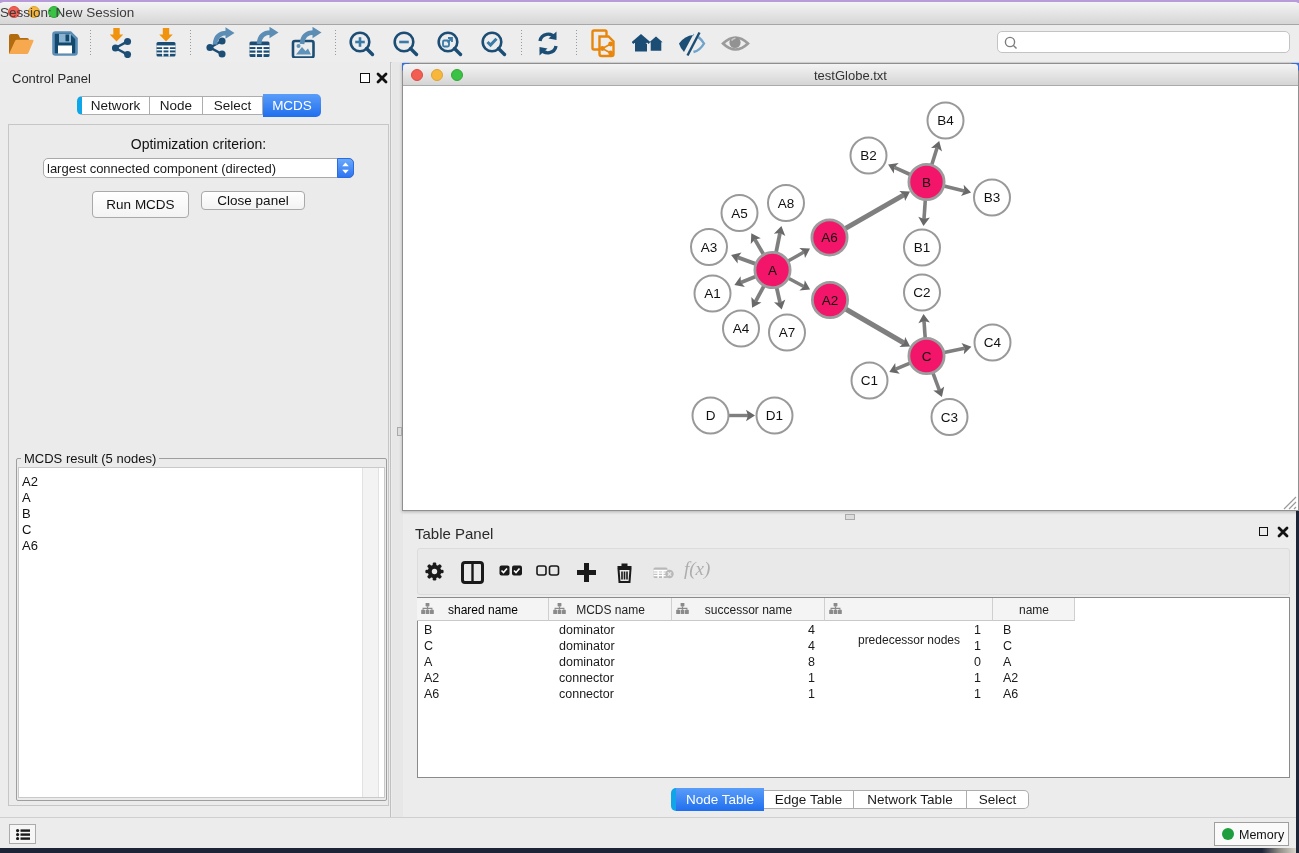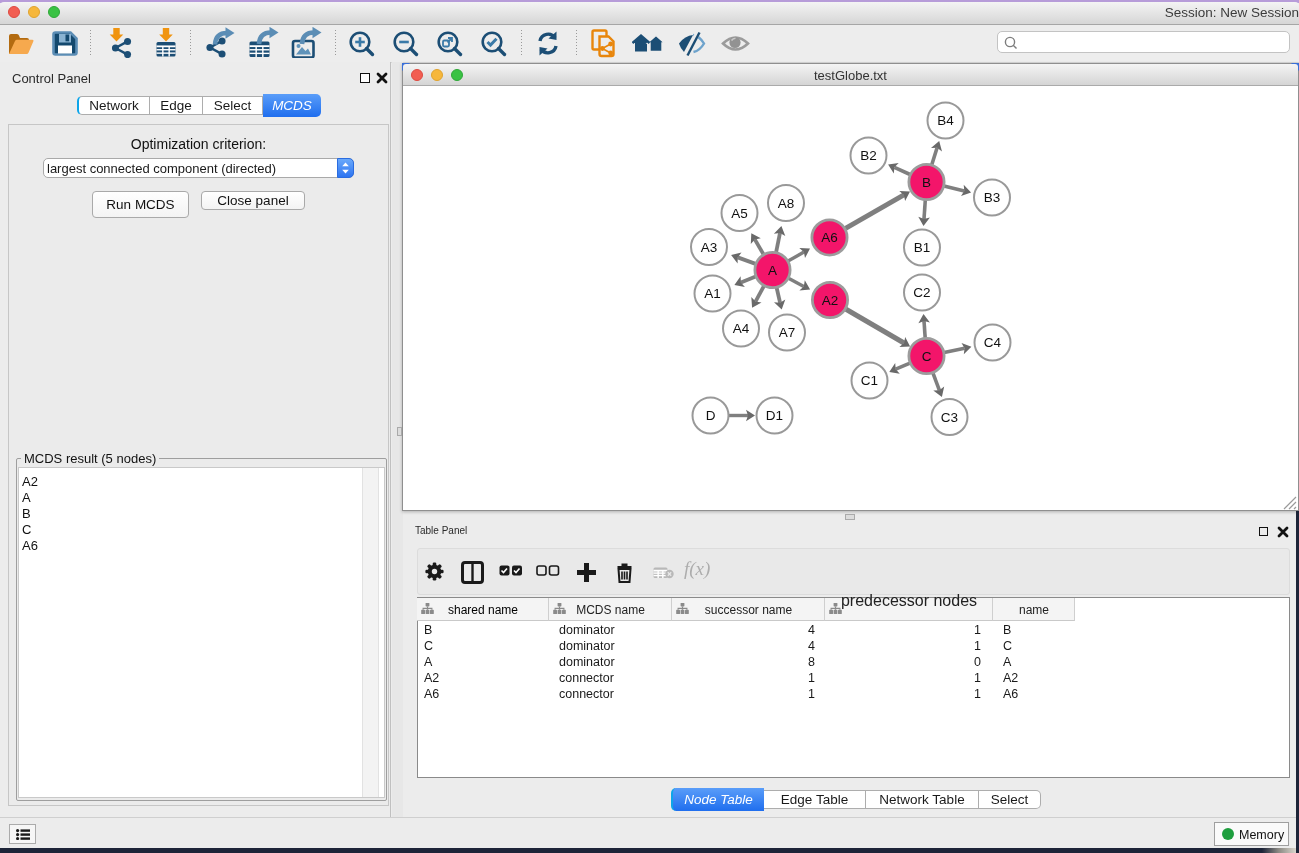--- a/index.html
+++ b/index.html
@@ -1,33 +1,33 @@
 <!DOCTYPE html>
 <html><head><meta charset="utf-8"><style>
 *{margin:0;padding:0;box-sizing:border-box;}
 html,body{width:1299px;height:853px;overflow:hidden;}
 body{font-family:"Liberation Sans",sans-serif;background:#ececec;position:relative;font-size:13px;color:#1a1a1a;}
 .abs{position:absolute;}
 .tl{border-radius:50%;width:12px;height:12px;}
 .seg{display:flex;position:absolute;height:19px;align-items:flex-start;}
 .seg .tab{border:1px solid #adadad;border-left:none;background:#fff;color:#1a1a1a;height:19px;
  font-size:13.5px;display:flex;align-items:center;justify-content:center;}
-.seg .tab:first-child{border-left:2px solid #0ea5e9;border-radius:5px 0 0 5px;text-align:center;}
+.seg .tab:first-child{border-left:5px solid #0ea5e9;border-radius:5px 0 0 5px;text-align:center;}
 .seg .tab:last-child{border-radius:0 5px 5px 0;}
 .seg .sel{background:linear-gradient(#5a9df9,#1f6eee);border:none;color:#fff;height:23px;
- margin-top:-2px;border-radius:6px;font-style:italic;}
+ margin-top:-2px;border-radius:6px;}
 .btn{position:absolute;background:linear-gradient(#ffffff,#f3f3f3);border:1px solid #a9a9a9;border-radius:4px;
  font-size:13.5px;display:flex;align-items:center;justify-content:center;color:#111;}
 </style></head><body>
 <div class="abs" style="left:0;top:0;width:1299px;height:3px;background:#b79cd9"></div>
 <div class="abs" style="left:0;top:2px;width:1299px;height:23px;background:linear-gradient(#f4f4f4,#d6d6d6);border-bottom:1px solid #a6a6a6;border-radius:4px 4px 0 0"></div>
 <div class="abs tl" style="left:8px;top:6px;background:#f25e52;border:1px solid #dd4a41"></div>
 <div class="abs tl" style="left:28px;top:6px;background:#f6b73c;border:1px solid #e0a32e"></div>
 <div class="abs tl" style="left:48px;top:6px;background:#3ac244;border:1px solid #2fa838"></div>
-<div class="abs" style="left:0;top:5px;width:1299px;text-align:right;color:#3c3c3c;font-size:13.5px">Session: New Session</div>
+<div class="abs" style="left:0;top:5px;width:1299px;text-align:left;color:#3c3c3c;font-size:13.5px">Session: New Session</div>
 <div class="abs" style="left:0;top:25px;width:1299px;height:37px;background:#ededed"></div>
 <div class="abs" style="left:90px;top:30px;width:1px;height:27px;background-image:linear-gradient(#9a9a9a 33%,rgba(0,0,0,0) 0%);background-size:1px 3px"></div>
 <div class="abs" style="left:190px;top:30px;width:1px;height:27px;background-image:linear-gradient(#9a9a9a 33%,rgba(0,0,0,0) 0%);background-size:1px 3px"></div>
 <div class="abs" style="left:335px;top:30px;width:1px;height:27px;background-image:linear-gradient(#9a9a9a 33%,rgba(0,0,0,0) 0%);background-size:1px 3px"></div>
 <div class="abs" style="left:521px;top:30px;width:1px;height:27px;background-image:linear-gradient(#9a9a9a 33%,rgba(0,0,0,0) 0%);background-size:1px 3px"></div>
 <div class="abs" style="left:576px;top:30px;width:1px;height:27px;background-image:linear-gradient(#9a9a9a 33%,rgba(0,0,0,0) 0%);background-size:1px 3px"></div>
 <svg class="abs" style="left:7px;top:30px" width="27" height="26" viewBox="0 0 27 26">
     <path d="M2 24 L2 6 Q2 4 4 4 L10 4 Q11.5 4 12 5.5 L13 8 L20 8 Q22 8 22 10 L22 12 Z" fill="#b36b10"></path>
     <path d="M2 24 L8 11 Q8.6 9.8 10 9.8 L25.5 9.8 Q27 9.8 26.4 11.3 L21.5 22.8 Q21 24 19.6 24 Z" fill="#f6a94e"></path>
   </svg>
@@ -142,21 +142,21 @@
 <div class="abs" style="left:0;top:62px;width:391px;height:755px;background:#ececec;border-right:1px solid #c0c0c0"></div>
 <div class="abs" style="left:392px;top:62px;width:11px;height:755px;background:#e7e7e7"></div>
 <div class="abs" style="left:12px;top:71px;font-size:13px;color:#2a2a2a">Control Panel</div>
 <div class="abs" style="left:360px;top:73px;width:10px;height:10px;border:1.6px solid #111;background:#fff"></div>
 <svg class="abs" style="left:376px;top:72px" width="12" height="12" viewBox="0 0 12 12">
     <path d="M2 2 L10 10 M10 2 L2 10" stroke="#111" stroke-width="2.8" stroke-linecap="round"></path>
   </svg>
 <div class="abs" style="left:8px;top:124px;width:381px;height:682px;background:#ebebeb;border:1px solid #c6c6c6"></div>
 <div class="seg" style="left:77px;top:96px">
     <div class="tab" style="width:73px">Network</div>
-    <div class="tab" style="width:53px">Edge</div>
+    <div class="tab" style="width:53px">Node</div>
     <div class="tab" style="width:60px">Select</div>
     <div class="tab sel" style="width:58px">MCDS</div>
   </div>
 <div class="abs" style="left:0;top:136px;width:397px;text-align:center;font-size:14px;color:#111">Optimization criterion:</div>
 <div class="abs" style="left:43px;top:158px;width:311px;height:20px;background:#fff;border:1px solid #a9a9a9;border-radius:5px"></div>
 <div class="abs" style="left:337px;top:158px;width:17px;height:20px;background:linear-gradient(#6aa9fa,#2d74f1);border:1px solid #2a6ce0;border-radius:0 5px 5px 0"></div>
 <svg class="abs" style="left:341px;top:162px" width="9" height="12" viewBox="0 0 9 12">
     <path d="M4.5 0.5 L7.8 4.2 L1.2 4.2 Z" fill="#fff"></path>
     <path d="M4.5 11.5 L7.8 7.8 L1.2 7.8 Z" fill="#fff"></path>
   </svg>
@@ -267,21 +267,21 @@
       <text x="306.5" y="334.0" text-anchor="middle" font-size="13.5" fill="#111">D</text>
       <text x="370.5" y="334.0" text-anchor="middle" font-size="13.5" fill="#111">D1</text>
     </svg>
   </div>
 <svg class="abs" style="left:1283px;top:496px" width="14" height="14" viewBox="0 0 14 14">
     <path d="M13 1 L1 13 M13 6 L6 13 M13 11 L11 13" stroke="#9a9a9a" stroke-width="1.2"></path>
   </svg>
 <div class="abs" style="left:397px;top:427px;width:5px;height:9px;background:#dcdcdc;border:1px solid #aaa"></div>
 <div class="abs" style="left:845px;top:514px;width:10px;height:6px;background:#dcdcdc;border:1px solid #aaa"></div>
 <div class="abs" style="left:403px;top:521px;width:896px;height:296px;background:#ececec"></div>
-<div class="abs" style="left:415px;top:525px;font-size:10px;color:#2a2a2a">Table Panel</div>
+<div class="abs" style="left:415px;top:525px;font-size:15px;color:#2a2a2a">Table Panel</div>
 <div class="abs" style="left:1259px;top:527px;width:9px;height:9px;border:1.6px solid #111;background:#ececec"></div>
 <svg class="abs" style="left:1277px;top:526px" width="12" height="12" viewBox="0 0 12 12">
     <path d="M2 2 L10 10 M10 2 L2 10" stroke="#111" stroke-width="2.8" stroke-linecap="round"></path>
   </svg>
 <div class="abs" style="left:417px;top:548px;width:873px;height:47px;background:#e9e9e9;border:1px solid #dcdcdc;border-radius:3px"></div>
 <svg class="abs" style="left:425px;top:562px" width="19" height="19" viewBox="0 0 19 19">
     <g fill="#1a1a1a">
       <circle cx="9.5" cy="9.5" r="6.8"></circle>
       <rect x="7.7" y="0.4" width="3.6" height="3.4" rx="1.3" transform="rotate(0 9.5 9.5)"></rect>
       <rect x="7.7" y="0.4" width="3.6" height="3.4" rx="1.3" transform="rotate(45 9.5 9.5)"></rect>
@@ -358,21 +358,21 @@
 <svg class="abs" style="left:676px;top:603px" width="13" height="12" viewBox="0 0 13 12">
     <g fill="#8a8a8a">
       <rect x="4.6" y="0" width="3.8" height="3.4" rx="0.6"></rect>
       <rect x="0.2" y="6.8" width="3.8" height="4.2" rx="0.6"></rect>
       <rect x="4.6" y="6.8" width="3.8" height="4.2" rx="0.6"></rect>
       <rect x="9" y="6.8" width="3.8" height="4.2" rx="0.6"></rect>
       <path d="M6.5 3.4 L6.5 6.8 M2.1 6.8 L2.1 5.4 L10.9 5.4 L10.9 6.8" stroke="#8a8a8a" stroke-width="1.1" fill="none"></path>
     </g>
   </svg>
 <div class="abs" style="left:825px;top:598px;width:168px;height:23px;background:#f4f4f4;border-right:1px solid #cfcfcf;border-bottom:1px solid #c9c9c9"></div>
-<div class="abs" style="left:825px;top:592px;width:168px;text-align:center;font-size:16px;color:#222">predecessor nodes</div>
+<div class="abs" style="left:825px;top:633px;width:168px;text-align:center;font-size:12px;color:#222">predecessor nodes</div>
 <svg class="abs" style="left:829px;top:603px" width="13" height="12" viewBox="0 0 13 12">
     <g fill="#8a8a8a">
       <rect x="4.6" y="0" width="3.8" height="3.4" rx="0.6"></rect>
       <rect x="0.2" y="6.8" width="3.8" height="4.2" rx="0.6"></rect>
       <rect x="4.6" y="6.8" width="3.8" height="4.2" rx="0.6"></rect>
       <rect x="9" y="6.8" width="3.8" height="4.2" rx="0.6"></rect>
       <path d="M6.5 3.4 L6.5 6.8 M2.1 6.8 L2.1 5.4 L10.9 5.4 L10.9 6.8" stroke="#8a8a8a" stroke-width="1.1" fill="none"></path>
     </g>
   </svg>
 <div class="abs" style="left:993px;top:598px;width:82px;height:23px;background:#f4f4f4;border-right:1px solid #cfcfcf;border-bottom:1px solid #c9c9c9"></div>
@@ -397,21 +397,21 @@
 <div class="abs" style="left:672px;top:671px;width:143px;text-align:right;font-size:12.5px">1</div>
 <div class="abs" style="left:825px;top:671px;width:156px;text-align:right;font-size:12.5px">1</div>
 <div class="abs" style="left:1003px;top:671px;font-size:12.5px">A2</div>
 <div class="abs" style="left:424px;top:687px;font-size:12.5px">A6</div>
 <div class="abs" style="left:559px;top:687px;font-size:12.5px">connector</div>
 <div class="abs" style="left:672px;top:687px;width:143px;text-align:right;font-size:12.5px">1</div>
 <div class="abs" style="left:825px;top:687px;width:156px;text-align:right;font-size:12.5px">1</div>
 <div class="abs" style="left:1003px;top:687px;font-size:12.5px">A6</div>
 <div class="seg" style="left:671px;top:790px">
     <div class="tab sel" style="width:93px">Node Table</div>
-    <div class="tab" style="width:102px">Edge Table</div>
+    <div class="tab" style="width:90px">Edge Table</div>
     <div class="tab" style="width:113px">Network Table</div>
     <div class="tab" style="width:62px">Select</div>
   </div>
 <div class="abs" style="left:0;top:817px;width:1299px;height:31px;background:#ececec;border-top:1px solid #cfcfcf"></div>
 <div class="abs" style="left:9px;top:824px;width:27px;height:20px;background:#f6f6f6;border:1px solid #ababab"></div>
 <svg class="abs" style="left:16px;top:829px" width="14" height="11" viewBox="0 0 14 11">
     <g fill="#1a1a1a">
       <circle cx="1.6" cy="1.6" r="1.6"></circle>
       <circle cx="1.6" cy="5.6" r="1.6"></circle>
       <circle cx="1.6" cy="9.6" r="1.6"></circle>

